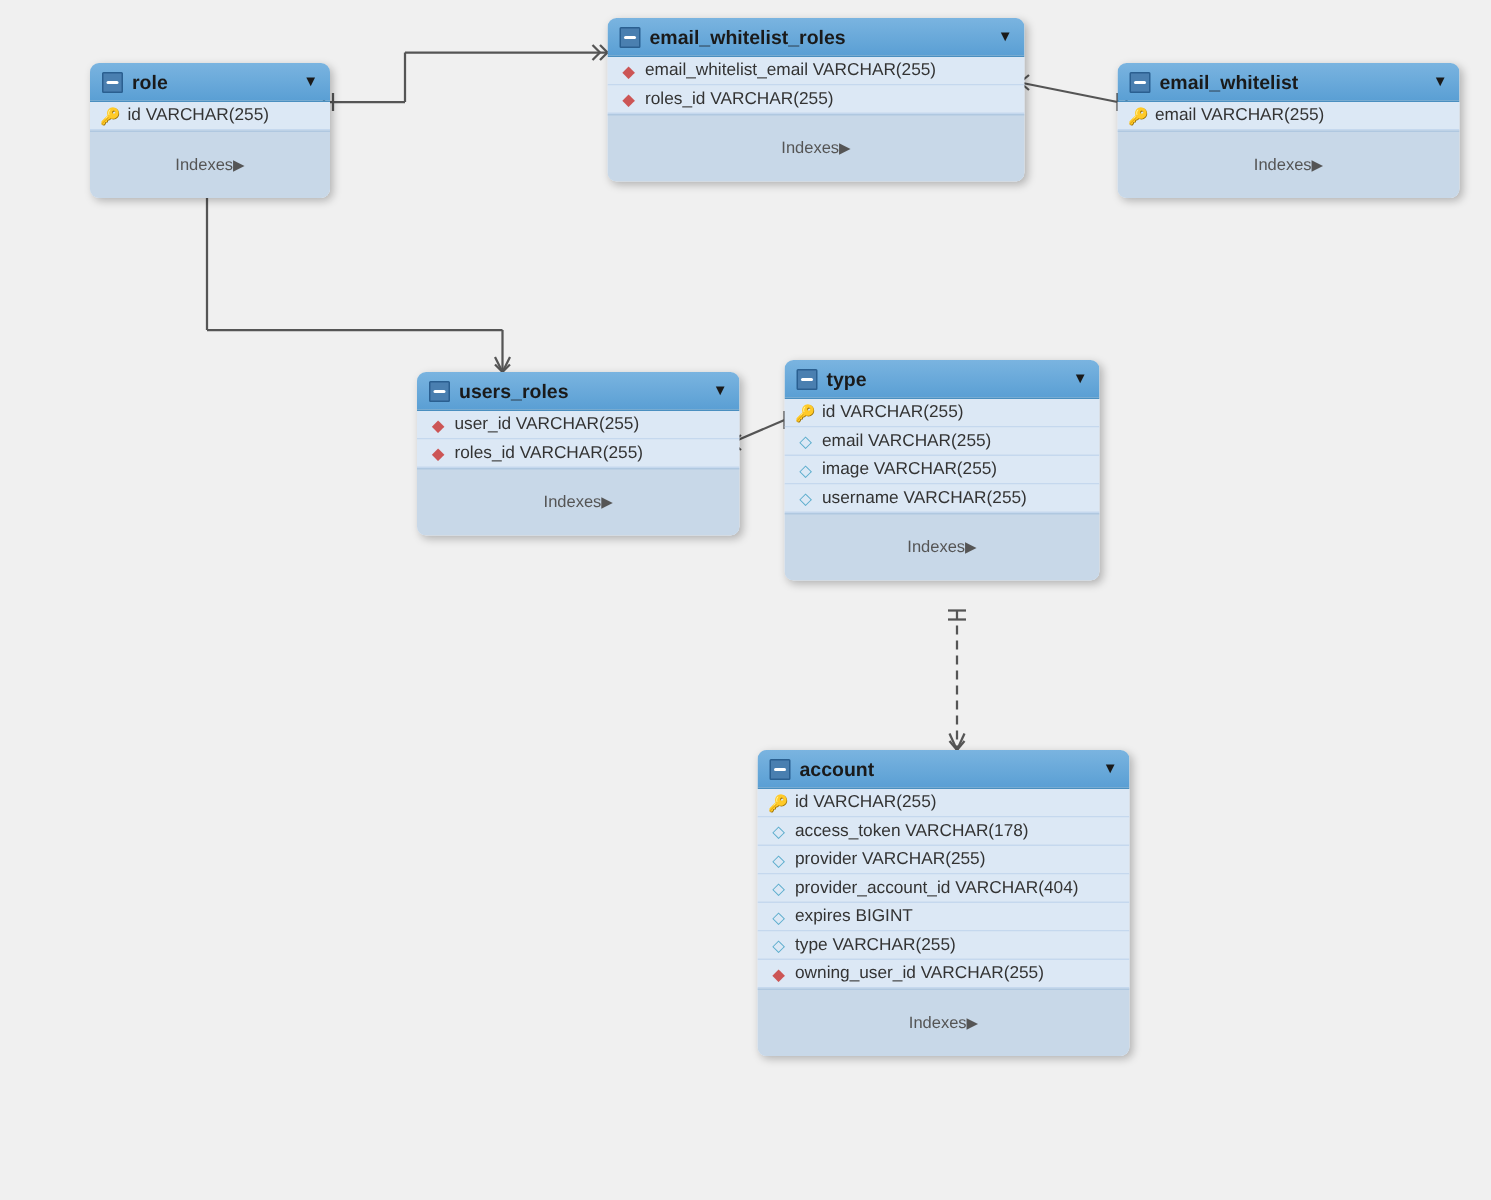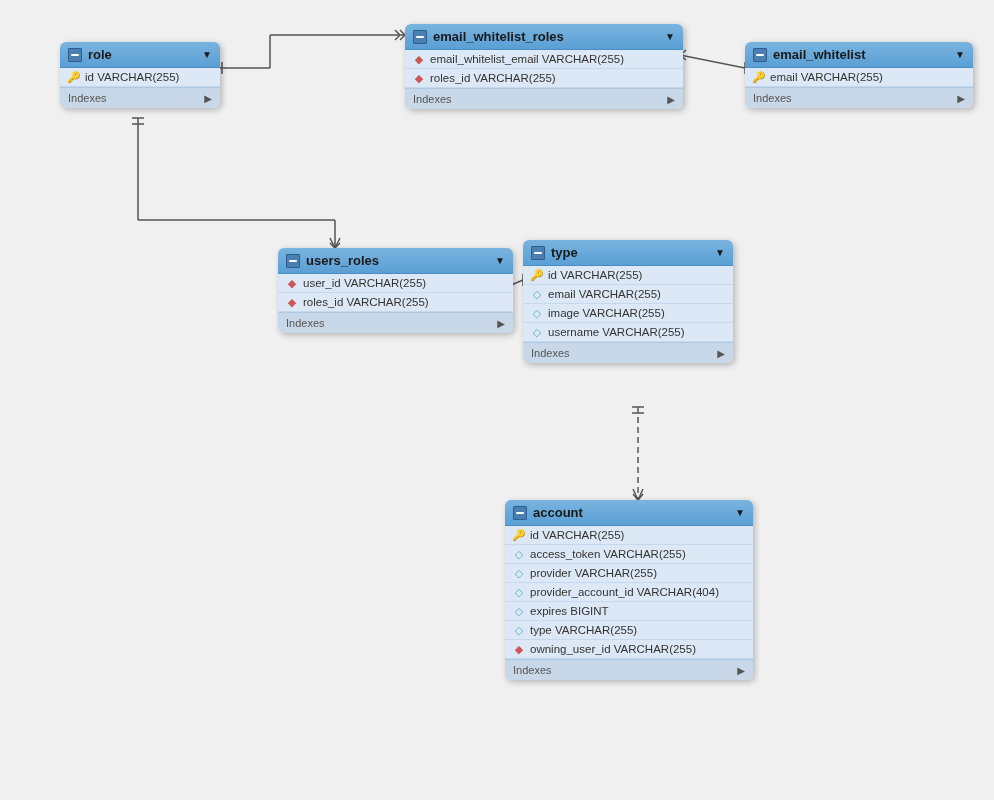--- a/index.html
+++ b/index.html
@@ -112,24 +112,24 @@
       font-size: 11px;
     }
 
     .field-name {
       color: #333;
       font-size: 11.5px;
     }
 
     .indexes-row {
       background: #c8d8e8;
-      padding: 4px 8px;
-      display: flex;
-      align-items: center;
-      justify-content: space-between;
+      padding: 16px 8px;
+      display: flex;
+      align-items: center;
+      justify-content: center;
       border-top: 1px solid #b0c8e0;
     }
 
     .indexes-label {
       color: #555;
       font-size: 11px;
     }
 
     .indexes-arrow {
       color: #555;
@@ -215,21 +215,21 @@
         <span class="field-icon icon-key">🔑</span>
         <span class="field-name">id VARCHAR(255)</span>
       </div>
       <div class="indexes-row">
         <span class="indexes-label">Indexes</span>
         <span class="indexes-arrow">▶</span>
       </div>
     </div>
   </div>
 
-  <div class="db-table" style="left:405px; top:24px; width:278px;">
+  <div class="db-table" style="left:405px; top:12px; width:278px;">
     <div class="table-header">
       <div class="table-icon"></div>
       <span class="table-name">email_whitelist_roles</span>
       <span class="table-dropdown">▼</span>
     </div>
     <div class="table-body">
       <div class="table-row">
         <span class="field-icon icon-diamond-red">◆</span>
         <span class="field-name">email_whitelist_email VARCHAR(255)</span>
       </div>
@@ -255,21 +255,21 @@
         <span class="field-icon icon-key">🔑</span>
         <span class="field-name">email VARCHAR(255)</span>
       </div>
       <div class="indexes-row">
         <span class="indexes-label">Indexes</span>
         <span class="indexes-arrow">▶</span>
       </div>
     </div>
   </div>
 
-  <div class="db-table" style="left:278px; top:248px; width:235px;">
+  <div class="db-table" style="left:278px; top:248px; width:215px;">
     <div class="table-header">
       <div class="table-icon"></div>
       <span class="table-name">users_roles</span>
       <span class="table-dropdown">▼</span>
     </div>
     <div class="table-body">
       <div class="table-row">
         <span class="field-icon icon-diamond-red">◆</span>
         <span class="field-name">user_id VARCHAR(255)</span>
       </div>
@@ -320,21 +320,21 @@
       <span class="table-name">account</span>
       <span class="table-dropdown">▼</span>
     </div>
     <div class="table-body">
       <div class="table-row">
         <span class="field-icon icon-key">🔑</span>
         <span class="field-name">id VARCHAR(255)</span>
       </div>
       <div class="table-row">
         <span class="field-icon icon-diamond">◇</span>
-        <span class="field-name">access_token VARCHAR(255)</span>
+        <span class="field-name">access_token VARCHAR(178)</span>
       </div>
       <div class="table-row">
         <span class="field-icon icon-diamond">◇</span>
         <span class="field-name">provider VARCHAR(255)</span>
       </div>
       <div class="table-row">
         <span class="field-icon icon-diamond">◇</span>
         <span class="field-name">provider_account_id VARCHAR(404)</span>
       </div>
       <div class="table-row">

